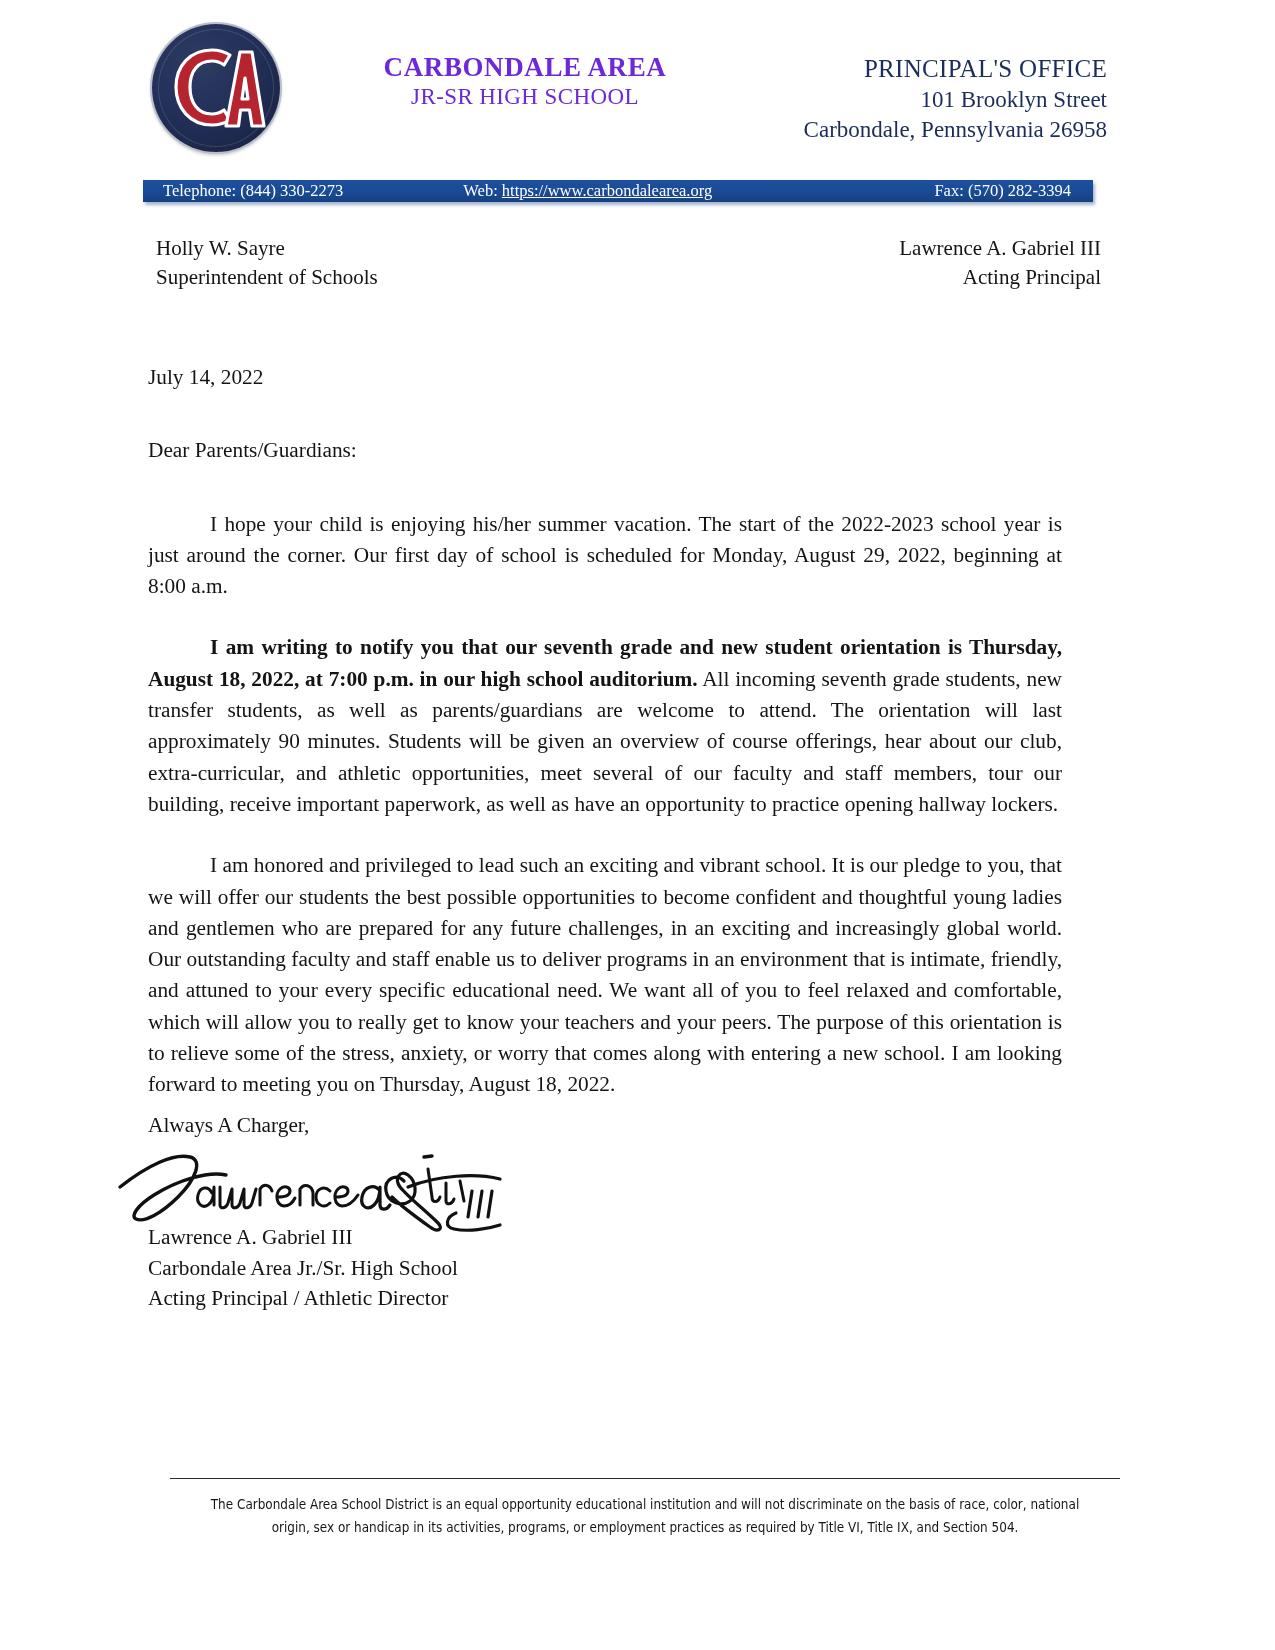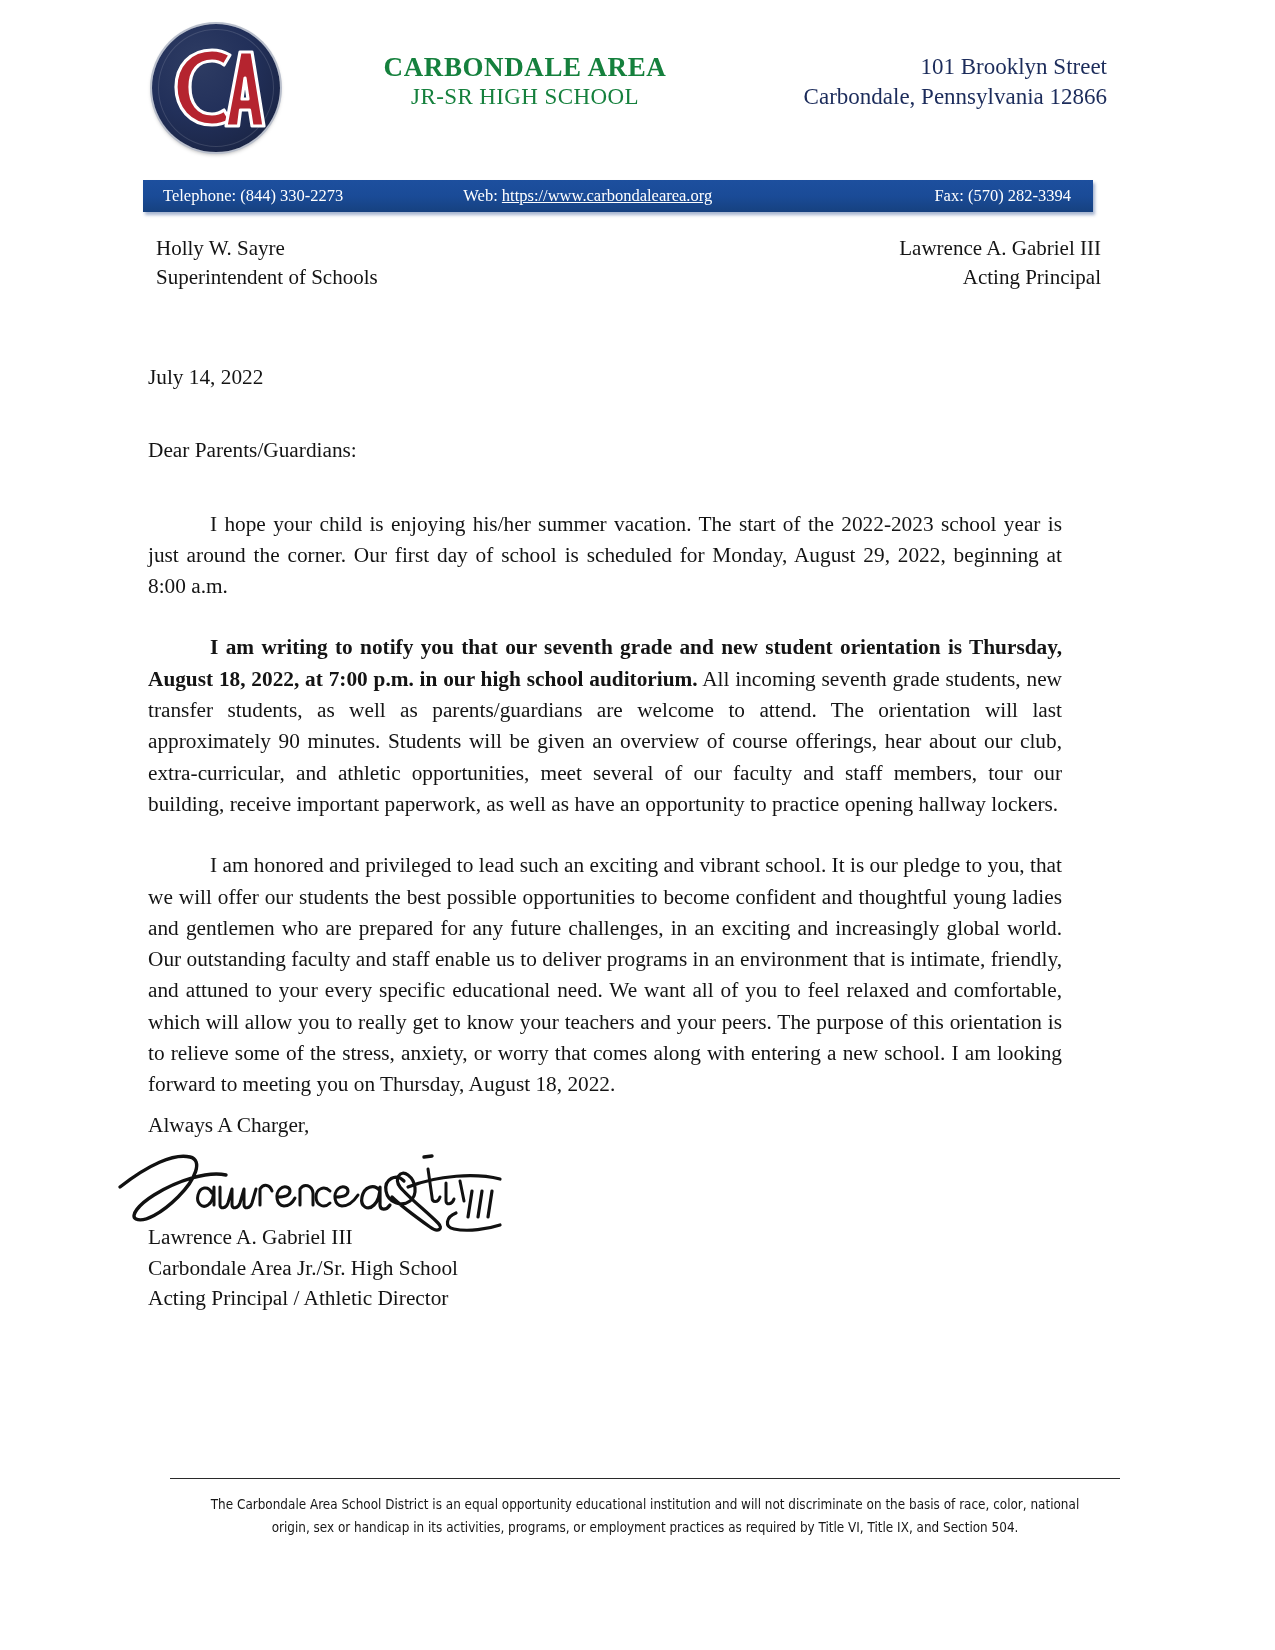--- a/index.html
+++ b/index.html
@@ -62,21 +62,21 @@
     justify-content: center;
   }
   .logo-mono svg { display:block; }
 
   .head-center {
     position: absolute;
     left: 330px;
     top: 52px;
     width: 390px;
     text-align: center;
-    color: #15803d;
+    color: #6d28d9;
   }
   .head-line1 {
     font-weight: bold;
     font-size: 27px;
     letter-spacing: .6px;
     line-height: 1.12;
     white-space: nowrap;
   }
   .head-line2 {
     font-size: 23px;
@@ -102,21 +102,21 @@
     position: absolute;
     left: 0; top: 172px;
     width: 1275px;
     height: 50px;
   }
   .contact-bar {
     position: absolute;
     left: 143px;
     top: 8px;
     width: 950px;
-    height: 32px;
+    height: 22px;
     background: linear-gradient(180deg,#1d4f9e 0%, #1a4b97 50%, #16417f 100%);
     display: flex;
     align-items: center;
     color: #ffffff;
     font-size: 16.5px;
     box-shadow: 2px 3px 3px rgba(60,90,150,.45);
   }
   .contact-bar .seg { white-space: nowrap; }
   .seg-tel { margin-left: 20px; }
   .seg-web { margin-left: 120px; }
@@ -226,22 +226,23 @@
         </div>
       </div>
     </div>
 
     <div class="head-center">
       <div class="head-line1">CARBONDALE AREA</div>
       <div class="head-line2">JR-SR HIGH SCHOOL</div>
     </div>
 
     <div class="head-right">
+      <div class="r1">PRINCIPAL'S OFFICE</div>
       <div class="r2">101 Brooklyn Street</div>
-      <div class="r3">Carbondale, Pennsylvania 12866</div>
+      <div class="r3">Carbondale, Pennsylvania 26958</div>
     </div>
   </div>
 
   <div class="contact-bar-wrap">
     <div class="contact-bar">
       <span class="seg seg-tel">Telephone: (844) 330-2273</span>
       <span class="seg seg-web"><span>Web: </span><span class="url">https://www.carbondalearea.org</span></span>
       <span class="seg seg-fax">Fax: (570) 282-3394</span>
     </div>
   </div>

